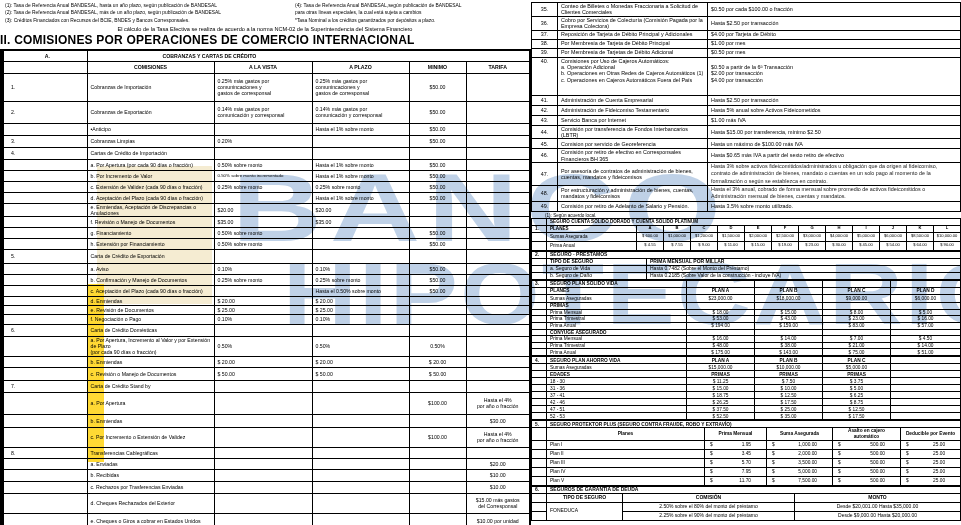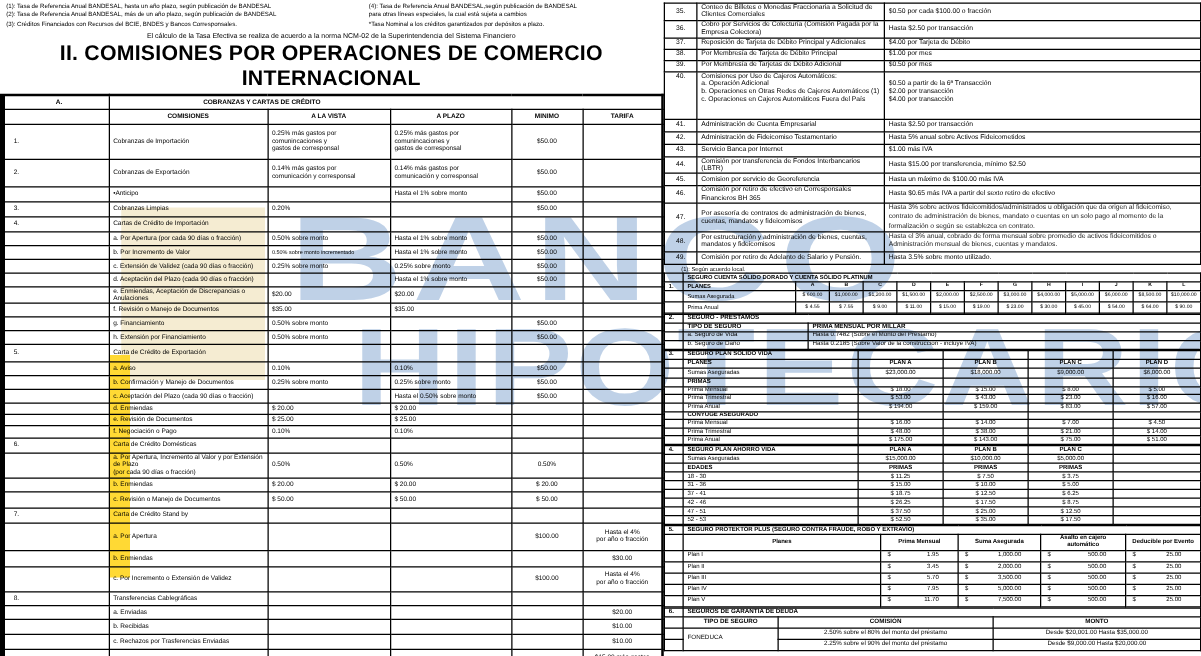--- a/index.html
+++ b/index.html
@@ -12,21 +12,21 @@
   .wm-banco{left:232px;top:160px;font-weight:bold;font-size:96px;line-height:1;
             color:rgba(122,158,204,.48);letter-spacing:6px;transform:scaleX(1.3);transform-origin:left top}
   .wm-hipo{left:283px;top:250px;font-weight:bold;font-size:88px;line-height:1;
            color:rgba(122,158,204,.48);letter-spacing:2px;transform:scaleX(1.16);transform-origin:left top}
   .panel-left{position:absolute;left:0;top:0;width:530px;z-index:1}
   .panel-right{position:absolute;left:531px;top:2px;width:429px;z-index:1}
   .notes{display:flex;font-size:4.9px;line-height:1.5;padding:2px 0 0 5px}
   .notes-l{width:290px}
   .notes-r{width:235px}
   .calcnote{text-align:center;font-size:5.6px;margin-top:2px}
-  .title{text-align:center;font-size:17px;font-weight:bold;margin:1px 0 2px;letter-spacing:.2px}
+  .title{text-align:left;font-size:12px;font-weight:bold;margin:1px 0 2px;letter-spacing:.2px}
   table{border-collapse:collapse;table-layout:fixed;width:100%;background:transparent}
   td{border:1px solid #000;padding:0 3px;font-size:5.2px;line-height:1.18;vertical-align:middle;
      white-space:pre-line;overflow:hidden}
   .b{font-weight:bold}
   .c{text-align:center}
   .xs{font-size:4.4px}
   .tiny{font-size:3.5px;line-height:1.35;color:#222}
   .top{vertical-align:top}
   .secA{padding-left:75px}
   .left-tbl{border:2px solid #000;border-left:4px solid #000}

